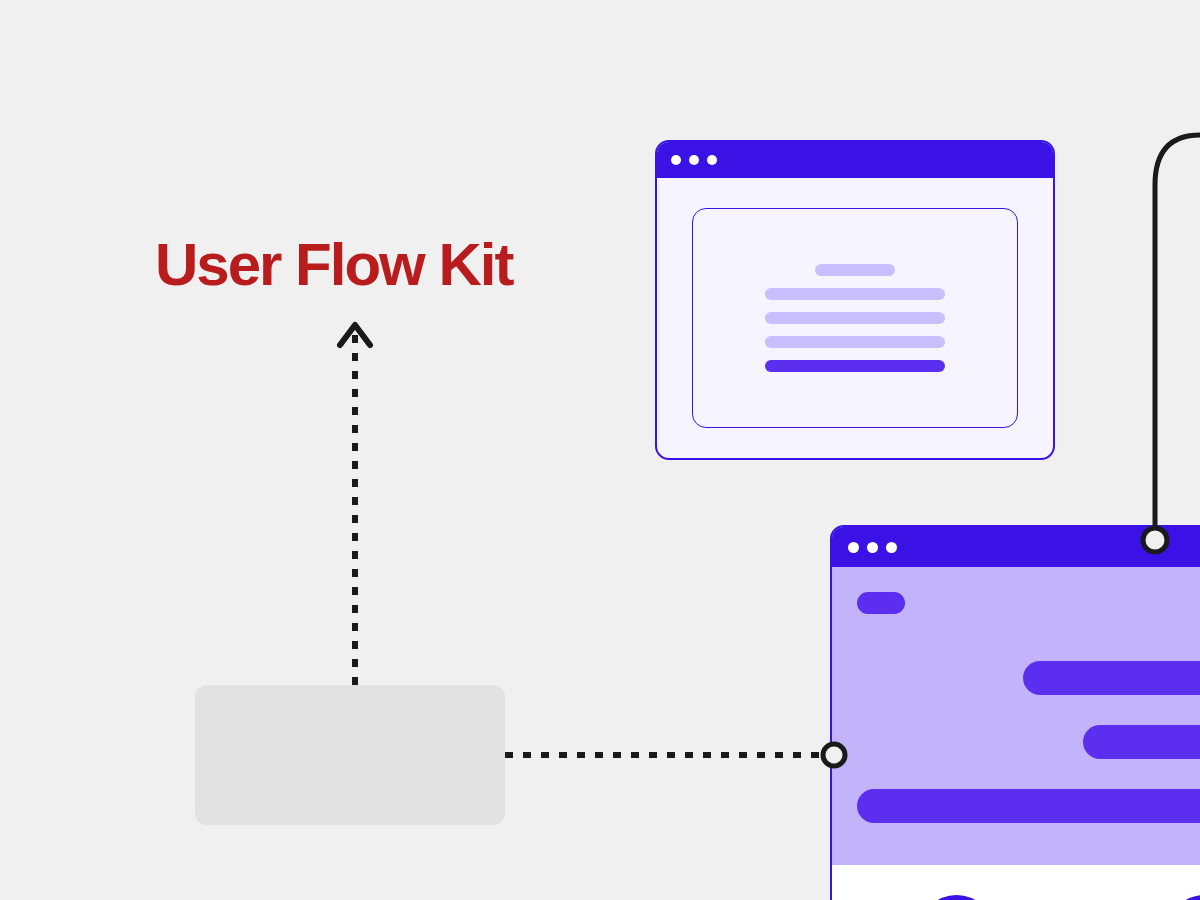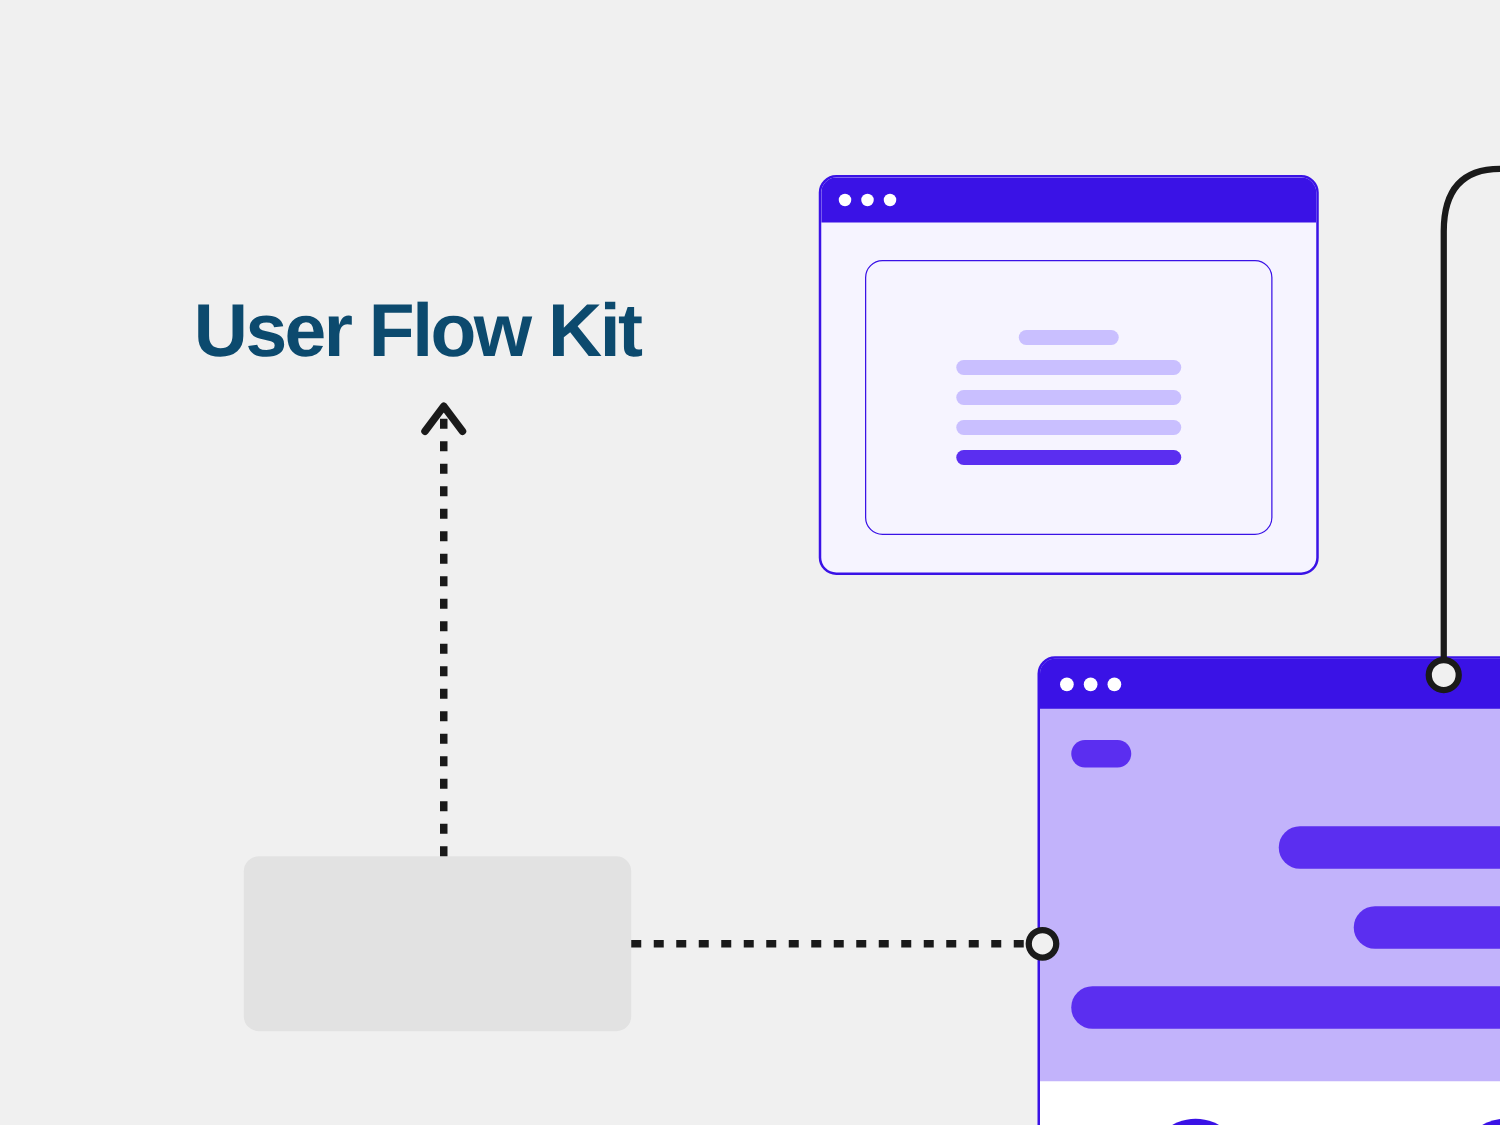--- a/index.html
+++ b/index.html
@@ -10,21 +10,21 @@
     font-family: -apple-system, BlinkMacSystemFont, "Helvetica Neue", Arial, sans-serif;
     position: relative;
     overflow: hidden;
   }
   .title {
     position: absolute;
     left: 155px;
     top: 230px;
     font-size: 60px;
     font-weight: 700;
-    color: #0c4a6e;
+    color: #b91c1c;
     letter-spacing: -2px;
   }
   .node-box {
     position: absolute;
     left: 195px;
     top: 685px;
     width: 310px;
     height: 140px;
     background: #e2e2e2;
     border-radius: 12px;

